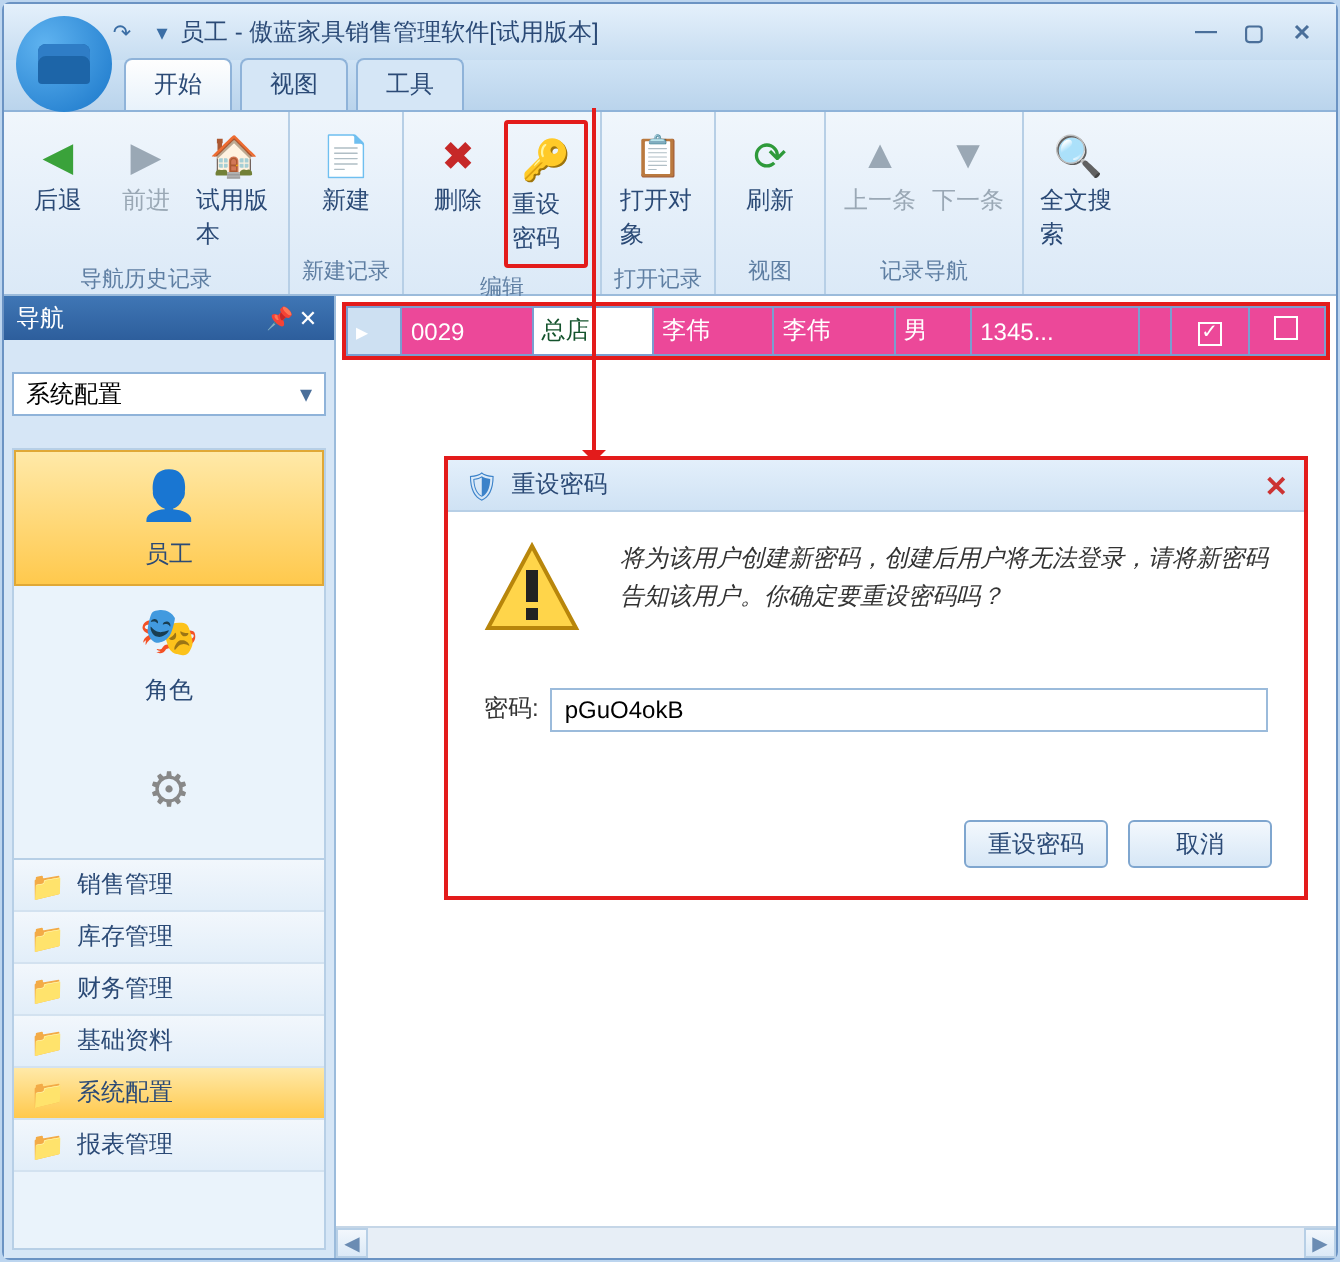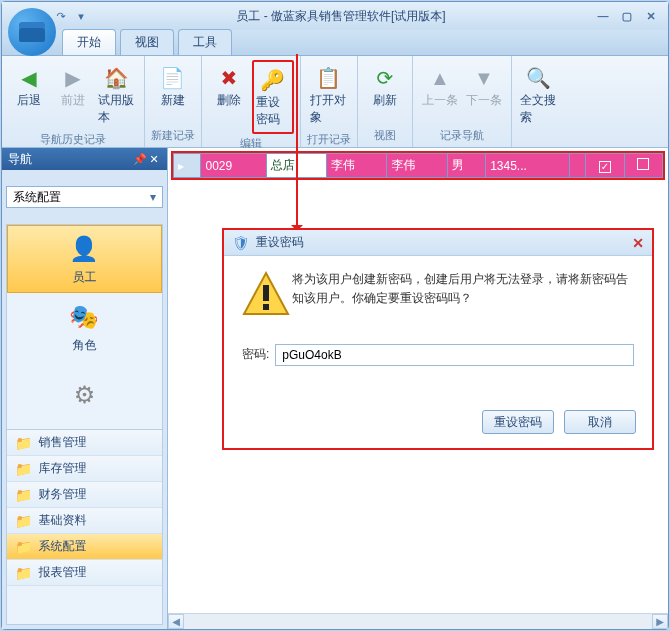--- a/index.html
+++ b/index.html
@@ -1,21 +1,21 @@
 <!DOCTYPE html>
 <html><head>
 <meta charset="utf-8">
 <style>
 * { box-sizing: border-box; margin: 0; padding: 0; }
 body { font-family: "Microsoft YaHei", SimSun, sans-serif; font-size: 12px; background: #bcd5ef; width: 670px; height: 631px; overflow: hidden; position: relative; }
 .window { width: 668px; height: 629px; margin: 1px; background: linear-gradient(#d9eaf9, #c3daf0); border: 1px solid #6b93c3; border-radius: 4px; display: flex; flex-direction: column; }
 .titlebar { height: 28px; display: flex; align-items: center; padding: 0 6px; background: linear-gradient(#e4f0fb, #c7ddf1); }
 .titlebar .qa { display:flex; gap:2px; margin-left:4px; }
 .titlebar .qa span { width:18px; height:18px; display:flex; align-items:center; justify-content:center; border:1px solid transparent; border-radius:3px; color:#3b6ea5; font-size:11px; }
-.titlebar .title { flex:1; text-align:center; color:#2b4a76; }
+.titlebar .title { flex:1; text-align:left; color:#2b4a76; }
 .titlebar .winbtns { display:flex; gap:2px; }
 .titlebar .winbtns span { width:22px; height:16px; display:flex; align-items:center; justify-content:center; color:#4a6f9a; border-radius:3px; font-weight:bold; font-size:11px; }
 .tabs { display:flex; align-items:flex-end; height:26px; padding-left:60px; gap:4px; background: linear-gradient(#cfe3f5, #bad4ec); border-bottom:1px solid #8fb3d9; position:relative; }
 .app-logo { position:absolute; left:6px; top:-22px; width:48px; height:48px; background: radial-gradient(circle at 30% 30%, #5fb3f0, #1976c9); border-radius:50%; display:flex; align-items:center; justify-content:center; }
 .app-logo::after { content:""; width:26px; height:20px; background:#1d65a8; border-radius:4px 4px 2px 2px; box-shadow: inset 0 6px 0 #2f7dc6; }
 .tab { padding:4px 14px; border:1px solid #8fb3d9; border-bottom:none; border-radius:4px 4px 0 0; background:#d5e6f6; color:#2b4a76; }
 .tab.active { background: linear-gradient(#fefefe,#e8f2fb); margin-top: 36px; }
 .ribbon { display:flex; height:92px; background: linear-gradient(#f0f6fc,#dbe9f7); border-bottom:1px solid #9bbbdb; }
 .rgroup { border-right:1px solid #b7cfe6; padding:4px 6px 2px; display:flex; flex-direction:column; align-items:center; }
 .rgroup .btns { display:flex; gap:2px; flex:1; }
@@ -47,21 +47,21 @@
 table.grid td.cell-white { background:#fff; color:#14532d; }
 .chk { display:inline-block; width:12px; height:12px; border:1px solid #fff; text-align:center; line-height:10px; font-size:10px; }
 .statusbar { height:22px; background: linear-gradient(#d7e7f6,#bdd6ee); border-top:1px solid #9bbbdb; display:flex; align-items:center; padding:0 8px; color:#2b4a76; }
 .arrow-line { position:absolute; left:296px; top:54px; width:2px; height:182px; background:#e31b1b; }
 .arrow-line::after { content:""; position:absolute; bottom:-1px; left:-5px; border:6px solid transparent; border-top-color:#e31b1b; }
 .dialog { position:absolute; left:222px; top:228px; width:432px; height:222px; background:#fff; border:2px solid #e31b1b; display:flex; flex-direction:column; }
 .dlghdr { height:26px; background: linear-gradient(#e3effb,#cfe2f4); border-bottom:1px solid #b7cfe6; display:flex; align-items:center; padding:0 8px; color:#2b4a76; }
 .dlghdr .dic { color:#3b82c9; margin-right:6px; font-size:14px; }
 .dlghdr .dcls { margin-left:auto; color:#c33; font-weight:bold; font-size:14px; }
 .dlgbody { flex:1; padding:14px 18px 10px; color:#333; line-height:1.6; }
-.dlgmsg { display:flex; gap:2px; }
+.dlgmsg { display:flex; gap:20px;font-style:italic; }
 .warnic { width:48px; height:48px; }
 .warnic svg { width:48px; height:48px; }
 .pwdrow { display:flex; align-items:center; gap:6px; margin-top:26px; }
 .pwdrow input { flex:1; height:22px; border:1px solid #9bbbdb; padding:0 6px; font-size:12px; }
 .dlgbtns { display:flex; justify-content:flex-end; gap:10px; padding:10px 16px 14px; }
 .dlgbtns button { min-width:72px; height:24px; background: linear-gradient(#f3f8fd,#d7e7f6); border:1px solid #7fa6cf; border-radius:3px; color:#2b4a76; font-size:12px; }
 .scrollbar-bottom { position:absolute; left:0; right:0; bottom:0; height:16px; background:#e7eef6; border-top:1px solid #c5d6e7; display:flex; }
 .scrollbar-bottom .arr { width:16px; display:flex; align-items:center; justify-content:center; color:#6b8cb3; background: linear-gradient(#f2f7fc,#dbe9f7); border:1px solid #b7cfe6; font-size:10px; }
 .scrollbar-bottom .track { flex:1; }
 </style>

